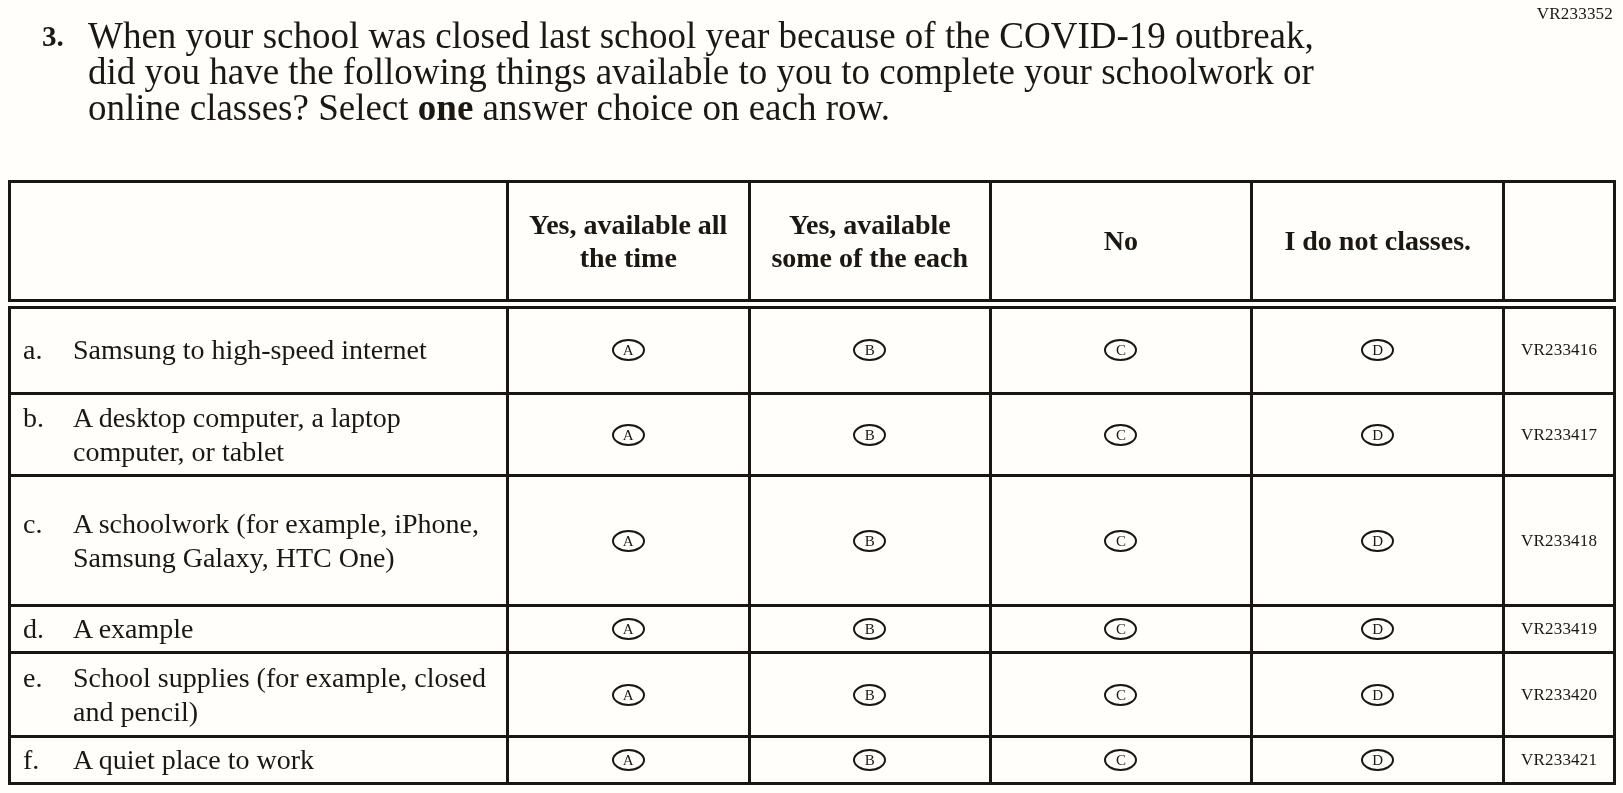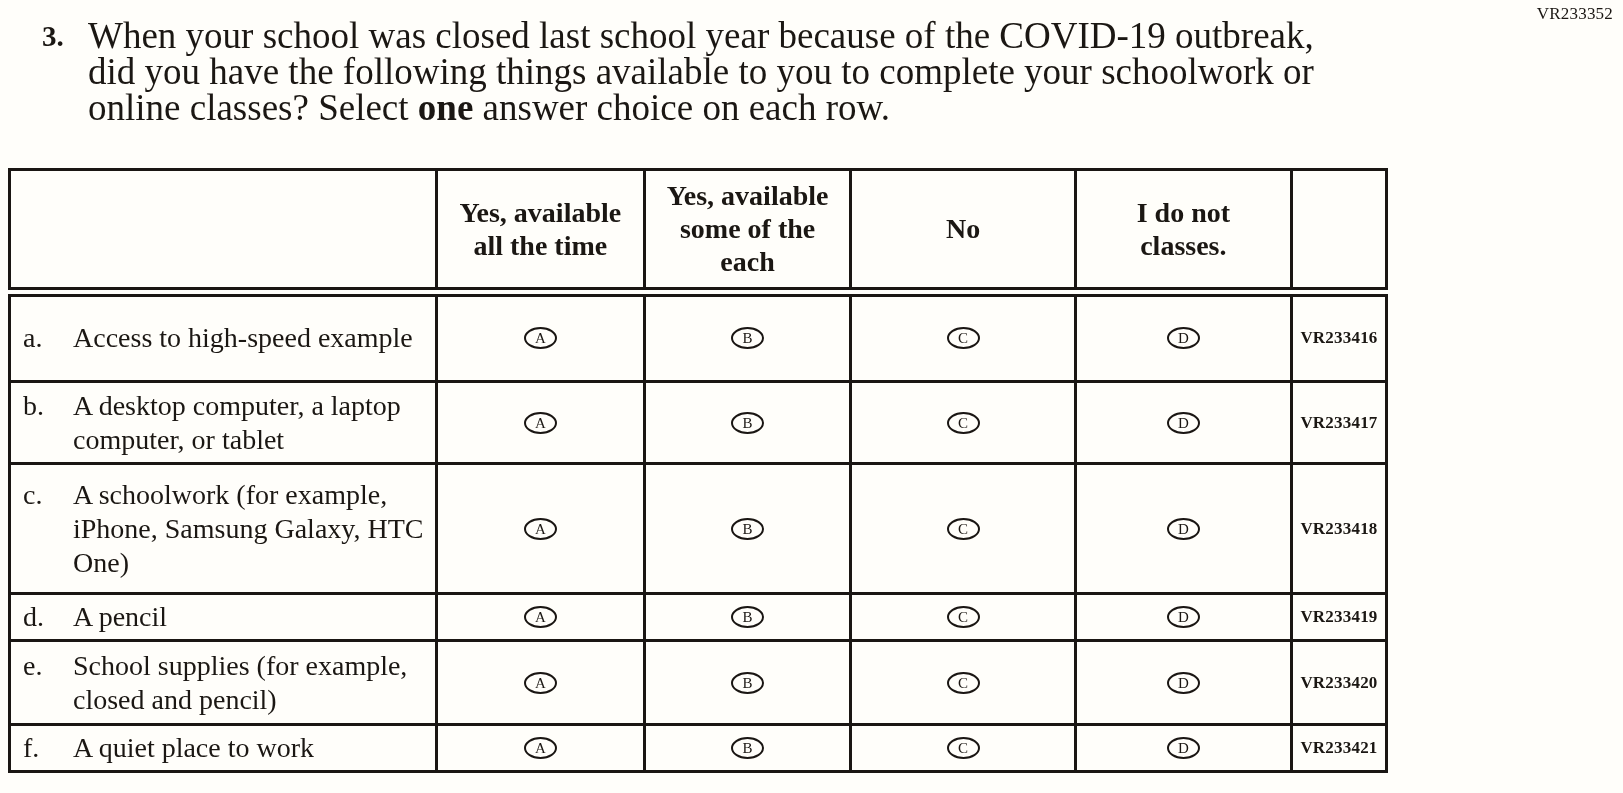--- a/index.html
+++ b/index.html
@@ -30,22 +30,22 @@
     line-height: 36px;
   }
   .q-text {
     flex: 1;
     max-width: 1252px;
     font-size: 37px;
     line-height: 36px;
   }
   table.survey-table {
     position: absolute;
-    top: 168px; left: 8px;
-    width: 1380px;
+    top: 180px; left: 8px;
+    width: 1608px;
     border-collapse: collapse;
     table-layout: fixed;
   }
   .survey-table th, .survey-table td {
     border: 3px solid #1a1613;
   }
   .survey-table th {
     height: 122px;
     vertical-align: middle;
     text-align: center;
@@ -85,21 +85,20 @@
     line-height: 1;
     padding-top: 1px;
     cursor: pointer;
   }
   td.code {
     text-align: center;
     vertical-align: middle;
     font-size: 17px;
     padding: 2px;
     letter-spacing: 0.2px;
-    font-weight: bold;
   }
   col.c-item { width: 31%; }
   col.c-a { width: 15.1%; }
   col.c-b { width: 15%; }
   col.c-c { width: 16.3%; }
   col.c-d { width: 15.7%; }
   col.c-code { width: 6.9%; }
 </style>
 </head>
 <body>
@@ -128,21 +127,21 @@
       <th>No</th>
       <th>I do not classes.</th>
       <th></th>
     </tr>
   </thead>
   <tbody>
     <tr>
       <td class="item">
         <div class="cellflex">
           <span class="row-letter">a.</span>
-          <span class="row-text">Access to high-speed example</span>
+          <span class="row-text">Samsung to high-speed internet</span>
         </div>
       </td>
       <td class="opt"><span class="bubble">A</span></td>
       <td class="opt"><span class="bubble">B</span></td>
       <td class="opt"><span class="bubble">C</span></td>
       <td class="opt"><span class="bubble">D</span></td>
       <td class="code">VR233416</td>
     </tr>
     <tr>
       <td class="item">
@@ -167,21 +166,21 @@
       <td class="opt"><span class="bubble">A</span></td>
       <td class="opt"><span class="bubble">B</span></td>
       <td class="opt"><span class="bubble">C</span></td>
       <td class="opt"><span class="bubble">D</span></td>
       <td class="code">VR233418</td>
     </tr>
     <tr>
       <td class="item">
         <div class="cellflex">
           <span class="row-letter">d.</span>
-          <span class="row-text">A pencil</span>
+          <span class="row-text">A example</span>
         </div>
       </td>
       <td class="opt"><span class="bubble">A</span></td>
       <td class="opt"><span class="bubble">B</span></td>
       <td class="opt"><span class="bubble">C</span></td>
       <td class="opt"><span class="bubble">D</span></td>
       <td class="code">VR233419</td>
     </tr>
     <tr>
       <td class="item">

